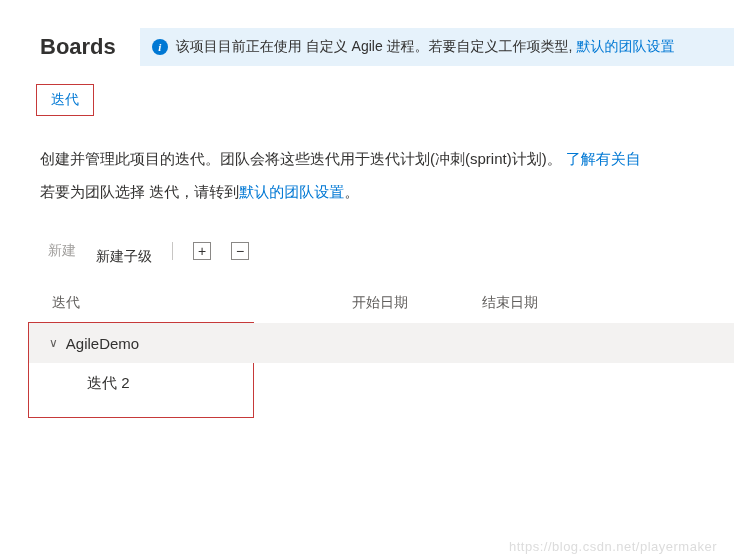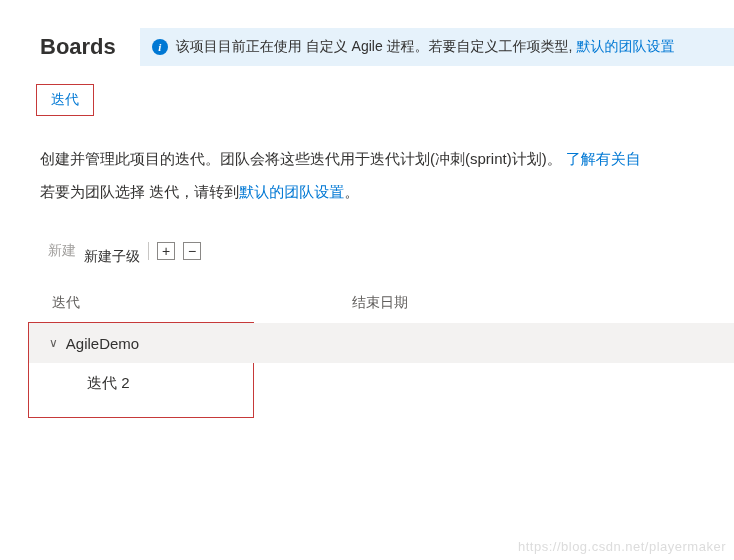--- a/index.html
+++ b/index.html
@@ -69,21 +69,21 @@
     .desc-block {
       padding: 26px 16px 0 40px;
       line-height: 2.2;
       font-size: 15px;
     }
     .link { color: #0078d4; cursor: pointer; }
     .toolbar {
       display: flex;
       align-items: center;
       padding: 28px 0 14px 48px;
-      gap: 8px;
+      gap: 20px;
       font-size: 14px;
     }
     .tb-new { color: #a19f9d; }
     .tb-newchild { color: #323130; font-weight: 500; cursor: pointer; margin-top: 12px; }
     .tb-divider { width: 1px; height: 18px; background: #c8c6c4; }
     .tb-btn {
       width: 18px; height: 18px;
       border: 1px solid #8a8886;
       display: flex; align-items: center; justify-content: center;
       font-size: 14px; line-height: 1;
@@ -124,21 +124,21 @@
     }
     .chevron {
       margin-right: 8px;
       font-size: 12px;
       color: #605e5c;
       display: inline-block;
       transform: rotate(0deg);
     }
     .watermark {
       position: absolute;
-      right: 8px;
+      right: 17px;
       bottom: 6px;
       font-size: 13px;
       color: #dcdcdc;
       letter-spacing: 0.5px;
     }
   </style>
 </head>
 <body>
 
 <div class="header-row">
@@ -167,20 +167,21 @@
 <div class="toolbar">
   <span class="tb-new">新建</span>
   <span class="tb-newchild">新建子级</span>
   <span class="tb-divider"></span>
   <span class="tb-btn">+</span>
   <span class="tb-btn">−</span>
 </div>
 
 <div class="grid-header">
   <div class="col-iter">迭代</div>
+  <div class="col-start">开始日期</div>
   <div class="col-end">结束日期</div>
 </div>
 
 <div class="tree">
   <div class="tree-box">
     <div class="tree-row tree-root">
       <span class="chevron">∨</span>
       <span>AgileDemo</span>
     </div>
     <div class="tree-row tree-child">

